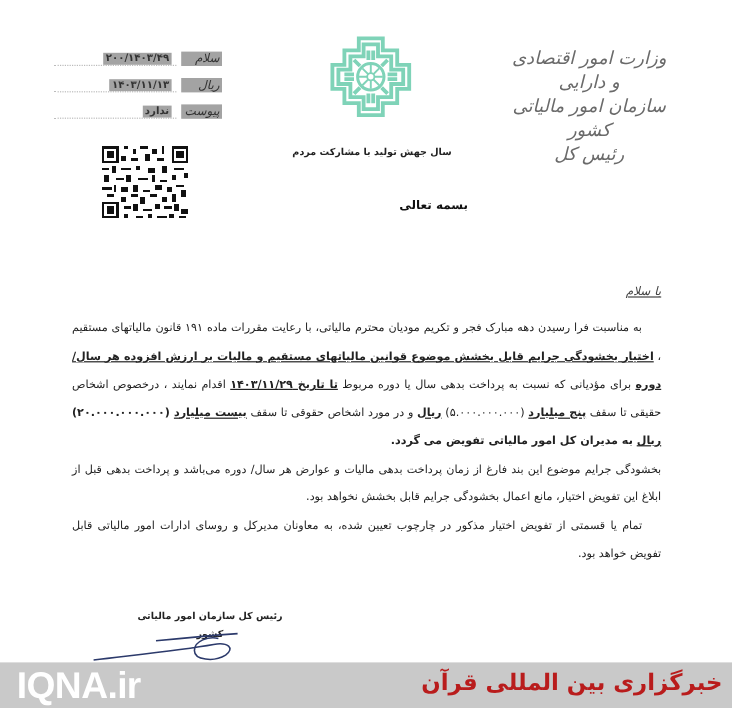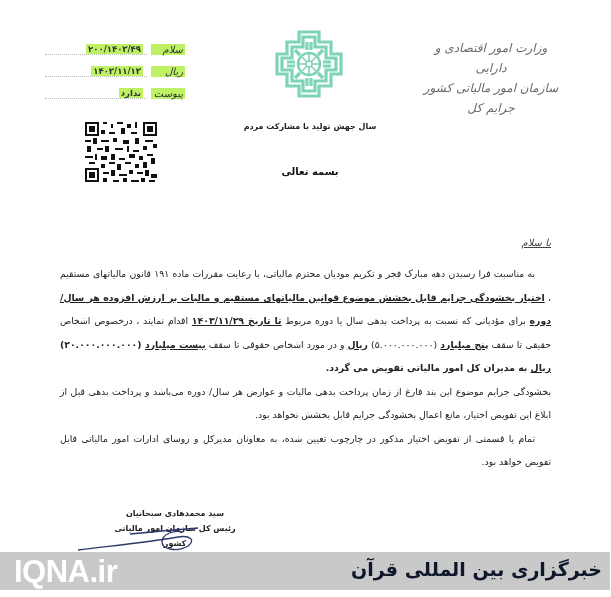--- a/index.html
+++ b/index.html
@@ -5,31 +5,31 @@
   html, body { margin: 0; padding: 0; background: #ffffff; }
   body { width: 611px; height: 597px; position: relative; overflow: hidden; font-family: "DejaVu Sans", sans-serif; color: #222; }
   .page { position: absolute; left: 0; top: 0; width: 611px; height: 597px; background: #fff; }
 
   
   .meta { position: absolute; left: 45px; top: 38px; width: 140px; direction: rtl; }
   .meta-row { position: relative; height: 22px; display: flex; align-items: center; }
   .meta-label { font-family: "DejaVu Serif", serif; font-style: italic; font-size: 10px; color: #333; width: 30px; text-align: right; }
   .meta-value { font-size: 8.5px; font-weight: bold; color: #333; margin-right: 8px; letter-spacing: 0.3px; }
   .meta-line { position: absolute; left: 0; right: 38px; bottom: 5px; border-bottom: 1px dotted #bbb; z-index: 0; }
-  .meta-value, .meta-label { position: relative; z-index: 1; background: #bef264; padding: 0 2px; }
+  .meta-value, .meta-label { position: relative; z-index: 1; background: #a3a3a3; padding: 0 2px; }
 
   
   .ministry { position: absolute; right: 50px; top: 38px; width: 140px; direction: rtl; text-align: center; color: #6a6a6a; font-family: "DejaVu Serif", serif; font-style: italic; }
-  .ministry div { font-size: 12px; line-height: 20px; }
+  .ministry div { font-size: 15px; line-height: 20px; }
 
   
   .logo { position: absolute; left: 273px; top: 28px; width: 72px; height: 72px; }
 
   .slogan { position: absolute; left: 230px; top: 122px; width: 160px; text-align: center; direction: rtl; font-size: 8px; font-weight: bold; color: #222; }
-  .bismillah { position: absolute; left: 230px; top: 166px; width: 160px; text-align: center; direction: rtl; font-size: 10px; font-weight: bold; color: #111; }
+  .bismillah { position: absolute; left: 230px; top: 166px; width: 160px; text-align: right; direction: rtl; font-size: 10px; font-weight: bold; color: #111; }
 
   
   .qr { position: absolute; left: 83px; top: 120px; width: 76px; height: 64px; }
 
   .recipient { position: absolute; right: 55px; top: 200px; direction: rtl; font-size: 11.5px; font-weight: bold; color: #111; }
   .salutation { position: absolute; right: 60px; top: 237px; direction: rtl; font-family: "DejaVu Serif", serif; font-style: italic; font-size: 10px; color: #444; text-decoration: underline; }
 
   .body { position: absolute; left: 60px; right: 60px; top: 262px; direction: rtl; text-align: justify; font-size: 9.3px; line-height: 23.5px; color: #222; }
   .body p { margin: 0; }
   .body .indent { text-indent: 16px; }
@@ -37,21 +37,21 @@
   .u { text-decoration: underline; font-weight: bold; }
 
   .signature { position: absolute; left: 110px; top: 506px; width: 130px; direction: rtl; text-align: center; }
   .sig-name { font-size: 8px; font-weight: bold; color: #222; line-height: 15px; }
   .sig-title { font-size: 8px; font-weight: bold; color: #222; line-height: 15px; }
   .sig-scrawl { position: absolute; left: 70px; top: 520px; width: 140px; height: 34px; }
 
   
   .watermark { position: absolute; left: 0; top: 552px; width: 610px; height: 38px; background: #c9c9c9; }
   .wm-site { position: absolute; left: 14px; top: 2px; font-family: "Liberation Sans", sans-serif; font-weight: bold; font-size: 31px; color: #ffffff; letter-spacing: -0.5px; }
-  .wm-agency { position: absolute; right: 8px; top: 6px; direction: rtl; font-weight: bold; font-size: 19px; color: #0f172a; text-align: right; }
+  .wm-agency { position: absolute; right: 8px; top: 6px; direction: rtl; font-weight: bold; font-size: 19px; color: #b91c1c; text-align: right; }
 </style>
 </head>
 <body>
 
 <div class="page">
 
   <div class="meta">
     <div class="meta-row">
       <span class="meta-line"></span>
       <span class="meta-label">سلام</span>
@@ -65,21 +65,21 @@
     <div class="meta-row">
       <span class="meta-line"></span>
       <span class="meta-label">پیوست</span>
       <span class="meta-value">ندارد</span>
     </div>
   </div>
 
   <div class="ministry">
     <div>وزارت امور اقتصادی و دارایی</div>
     <div>سازمان امور مالیاتی کشور</div>
-    <div>جرایم کل</div>
+    <div>رئیس کل</div>
   </div>
 
   <div class="logo">
     <svg width="72" height="72" viewBox="0 0 72 72">
       <g fill="none" stroke="#7fd3b8" stroke-width="3.2">
         <path d="M26 4 H46 V14 H58 V26 H68 V46 H58 V58 H46 V68 H26 V58 H14 V46 H4 V26 H14 V14 H26 Z"></path>
         <path d="M30 9 H42 V19 H53 V30 H63 V42 H53 V53 H42 V63 H30 V53 H19 V42 H9 V30 H19 V19 H30 Z"></path>
         <path d="M34 14 V22 M38 14 V22 M14 34 H22 M14 38 H22 M50 34 H58 M50 38 H58 M34 50 V58 M38 50 V58"></path>
         <path d="M22 22 L27 27 M50 22 L45 27 M22 50 L27 45 M50 50 L45 45"></path>
       </g>
@@ -171,21 +171,20 @@
 
   <div class="body">
     <p class="indent">
       <span>به مناسبت فرا رسیدن دهه مبارک فجر و تکریم مودیان محترم مالیاتی، با رعایت مقررات ماده ۱۹۱ قانون مالیاتهای مستقیم ، </span><span class="u">اختیار بخشودگی جرایم قابل بخشش موضوع قوانین مالیاتهای مستقیم و مالیات بر ارزش افزوده هر سال/ دوره</span><span> برای مؤدیانی که نسبت به پرداخت بدهی سال یا دوره مربوط </span><span class="u">تا تاریخ ۱۴۰۳/۱۱/۲۹</span><span> اقدام نمایند ، درخصوص اشخاص حقیقی تا سقف </span><span class="u">پنج میلیارد</span><span> (۵.۰۰۰.۰۰۰.۰۰۰) </span><span class="u">ریال</span><span> و در مورد اشخاص حقوقی تا سقف </span><span class="u">بیست میلیارد</span><span class="b"> (۲۰.۰۰۰.۰۰۰.۰۰۰) </span><span class="u">ریال</span><span class="b"> به مدیران کل امور مالیاتی تفویض می گردد.</span>
     </p>
     <p>بخشودگی جرایم موضوع این بند فارغ از زمان پرداخت بدهی مالیات و عوارض هر سال/ دوره می‌باشد و پرداخت بدهی قبل از ابلاغ این تفویض اختیار، مانع اعمال بخشودگی جرایم قابل بخشش نخواهد بود.</p>
     <p class="indent">تمام یا قسمتی از تفویض اختیار مذکور در چارچوب تعیین شده، به معاونان مدیرکل و روسای ادارات امور مالیاتی قابل تفویض خواهد بود.</p>
   </div>
 
   <div class="signature">
-    <div class="sig-name">سید محمدهادی سبحانیان</div>
     <div class="sig-title">رئیس کل سازمان امور مالیاتی کشور</div>
   </div>
   <svg class="sig-scrawl" viewBox="0 0 140 34">
     <path d="M8 30 C40 26, 80 22, 108 17 C120 15, 126 20, 118 26 C108 32, 92 30, 92 22 C92 14, 104 10, 112 12 M60 14 C80 12, 100 10, 128 8" fill="none" stroke="#2c3a6b" stroke-width="1.3"></path>
   </svg>
 
   <div class="watermark">
     <span class="wm-site">IQNA.ir</span>
     <span class="wm-agency">خبرگزاری بین المللی قرآن</span>
   </div>

